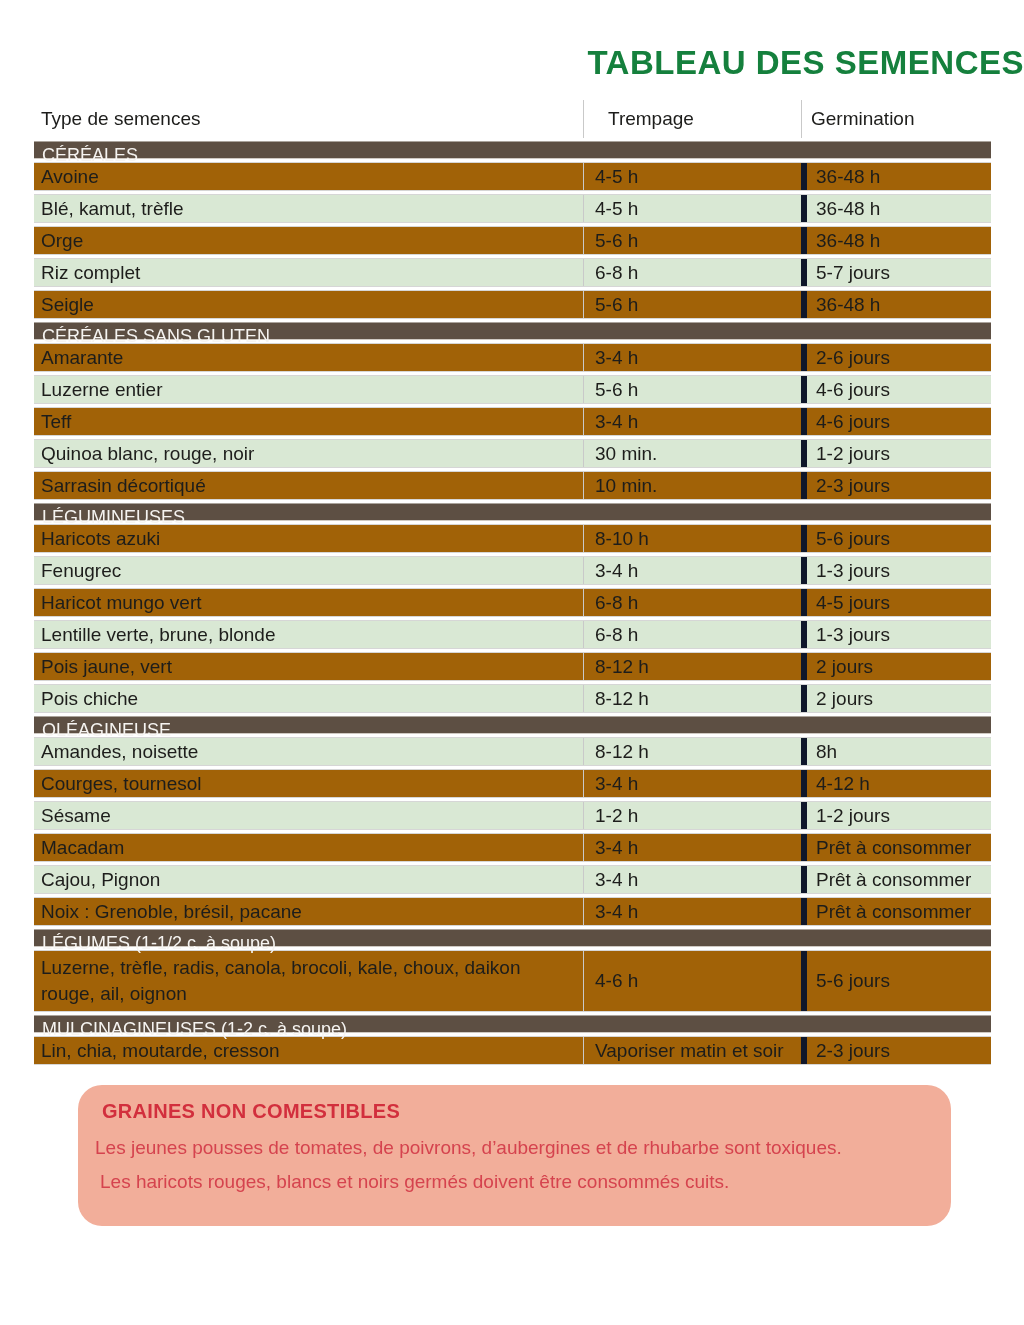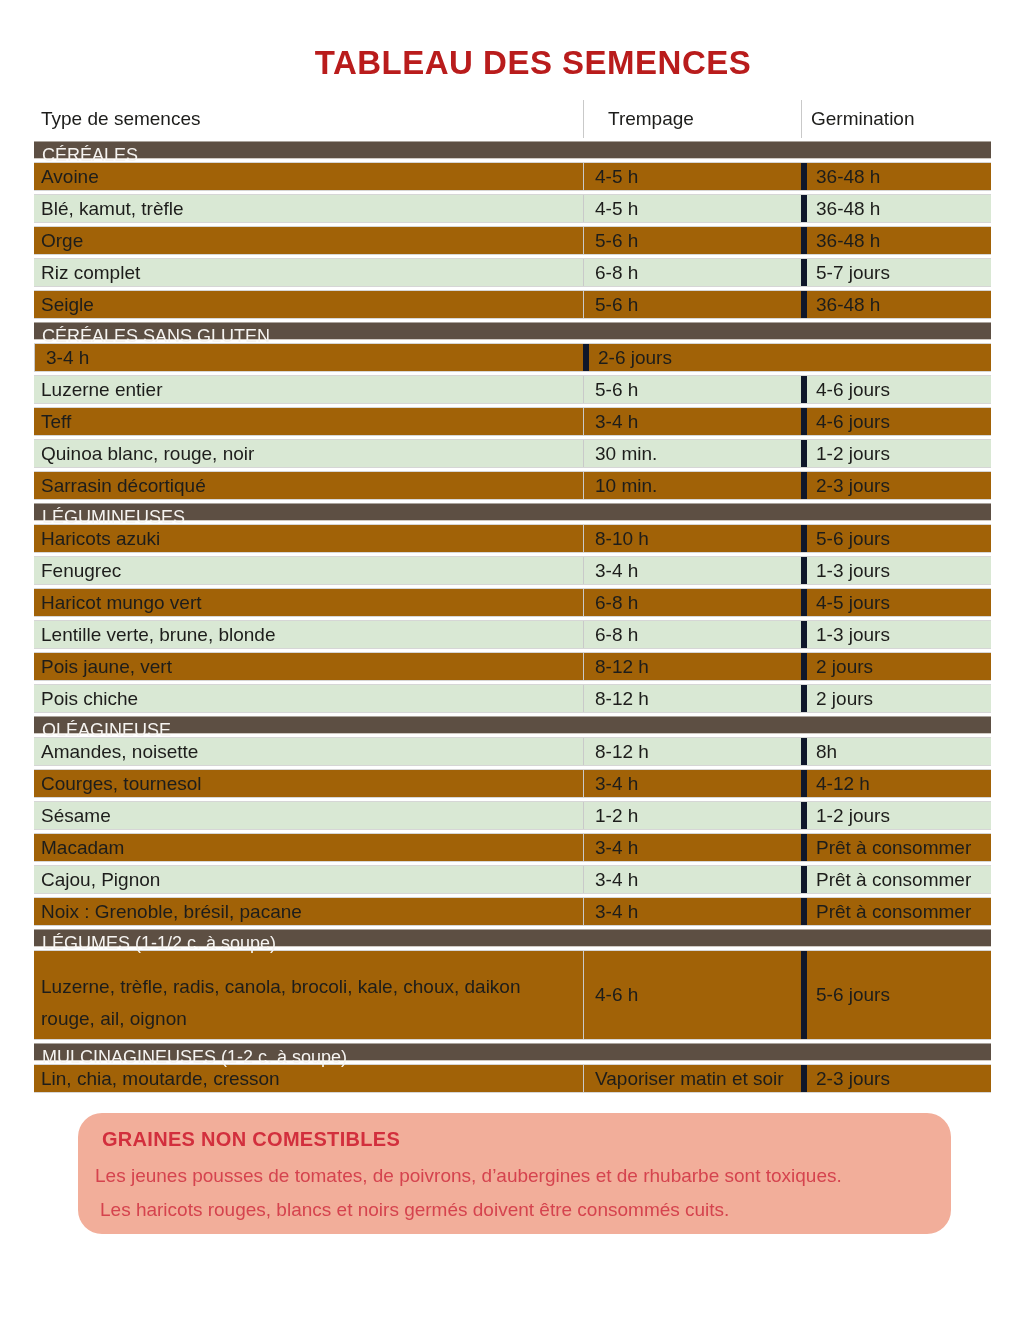--- a/index.html
+++ b/index.html
@@ -5,25 +5,25 @@
   * { box-sizing: border-box; margin: 0; padding: 0; }
   html, body { background: #ffffff; }
   body {
     width: 1024px; height: 1325px;
     font-family: "Liberation Sans", "DejaVu Sans", sans-serif;
     color: #1d1d1b;
     overflow: hidden;
   }
   .title {
     padding-top: 44px;
-    text-align: center;
+    text-align: right;
     font-size: 33px;
     font-weight: bold;
     letter-spacing: 0.5px;
-    color: #b91c1c;
+    color: #15803d;
     padding-left: 42px;
   }
   .seed-table { margin: 18px 0 0 34px; width: 957px; }
   .thead {
     display: grid;
     grid-template-columns: 549px 218px 190px;
     height: 38px;
     font-size: 19px;
   }
   .thead > div { display: flex; align-items: center; height: 100%; }
@@ -47,24 +47,24 @@
     border-top: 1px solid #d6d6d6;
     border-bottom: 1px solid #d6d6d6;
     font-size: 19px;
     background: #a16207;
   }
   .row > div { min-height: 27px; display: flex; align-items: center; }
   .row .c1 { padding-left: 7px; padding-right: 6px; }
   .row .c2 { border-left: 1px solid #c9c9c9; padding-left: 11px; }
   .row .c3 { border-left: 6px solid #0f172a; padding-left: 9px; }
   .row.green { background: #d9e8d4; }
-  .row.tall .c1 { line-height: 32px; padding-top: 4px; padding-bottom: 4px; display: block; margin-top: 16px; }
+  .row.tall .c1 { line-height: 26px; padding-top: 4px; padding-bottom: 4px; display: block; }
   .warning {
     margin: 20px 0 0 78px;
-    width: 873px; height: 121px;
+    width: 873px; height: 141px;
     background: #f2ae9a;
     border-radius: 24px;
     padding: 15px 24px 0 24px;
   }
   .warning-title {
     color: #d22f3d;
     font-weight: bold;
     font-size: 20px;
     letter-spacing: 0.3px;
   }
@@ -106,20 +106,21 @@
     <div class="c3">5-7 jours</div>
   </div>
   <div class="row">
     <div class="c1">Seigle</div>
     <div class="c2">5-6 h</div>
     <div class="c3">36-48 h</div>
   </div>
 
   <div class="band">CÉRÉALES SANS GLUTEN</div>
   <div class="row">
+    <div class="c1">Amarante</div>
     <div class="c2">3-4 h</div>
     <div class="c3">2-6 jours</div>
   </div>
   <div class="row green">
     <div class="c1">Luzerne entier</div>
     <div class="c2">5-6 h</div>
     <div class="c3">4-6 jours</div>
   </div>
   <div class="row">
     <div class="c1">Teff</div>

